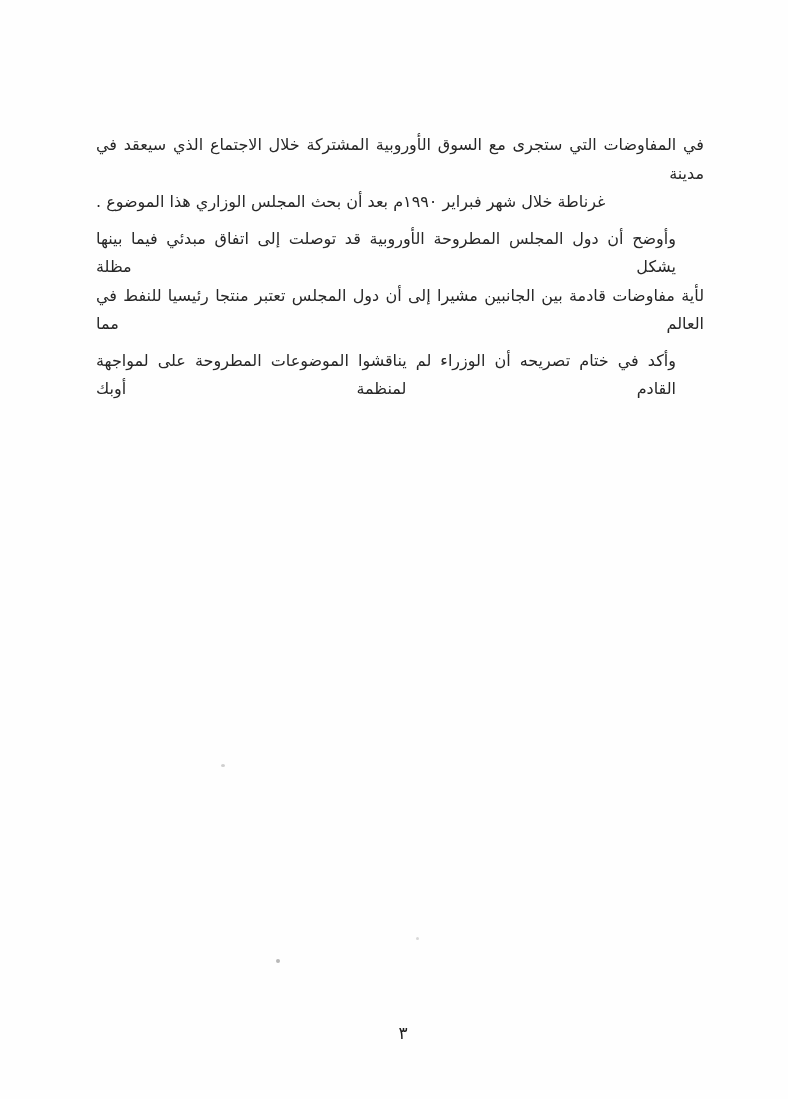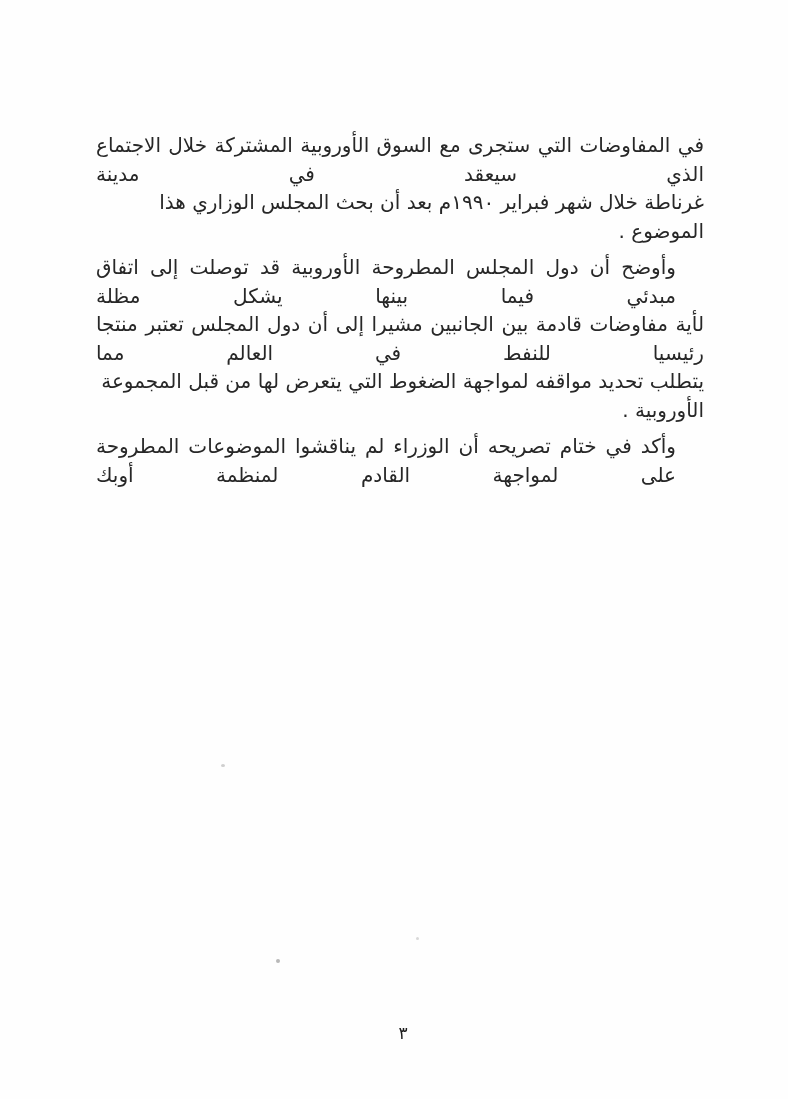--- a/index.html
+++ b/index.html
@@ -15,29 +15,29 @@
     overflow: hidden;
     font-family: "DejaVu Sans", sans-serif;
     color: #272727;
   }
   .text-block {
     position: absolute;
     top: 131px;
     right: 84px;
     width: 608px;
     direction: rtl;
-    font-size: 20px;
+    font-size: 16px;
     line-height: 28.5px;
     letter-spacing: 0.1px;
   }
   .para {
     margin: 0 0 8px 0;
   }
   .line {
-    text-align: right;
+    text-align: left;
     min-height: 28.5px;
   }
   .line.justify {
     text-align: justify;
     -moz-text-align-last: justify;
     text-align-last: justify;
   }
   .line.indent-first {
     padding-right: 28px;
   }
@@ -68,21 +68,20 @@
   <div class="text-block" dir="rtl">
 
     <div class="para">
       <div class="line justify">في المفاوضات التي ستجرى مع السوق الأوروبية المشتركة خلال الاجتماع الذي سيعقد في مدينة</div>
       <div class="line">غرناطة خلال شهر فبراير ١٩٩٠م بعد أن بحث المجلس الوزاري هذا الموضوع .</div>
     </div>
 
     <div class="para">
       <div class="line justify indent-first">وأوضح أن دول المجلس المطروحة الأوروبية قد توصلت إلى اتفاق مبدئي فيما بينها يشكل مظلة</div>
       <div class="line justify">لأية مفاوضات قادمة بين الجانبين مشيرا إلى أن دول المجلس تعتبر منتجا رئيسيا للنفط في العالم مما</div>
-      <div class="line">يتطلب تحديد مواقفه لمواجهة الضغوط التي يتعرض لها من قبل المجموعة الأوروبية .</div>
     </div>
 
     <div class="para">
       <div class="line justify indent-first">وأكد في ختام تصريحه أن الوزراء لم يناقشوا الموضوعات المطروحة على لمواجهة القادم لمنظمة أوبك</div>
     </div>
 
   </div>
 
   <div class="speck s1"></div>
   <div class="speck s2"></div>

